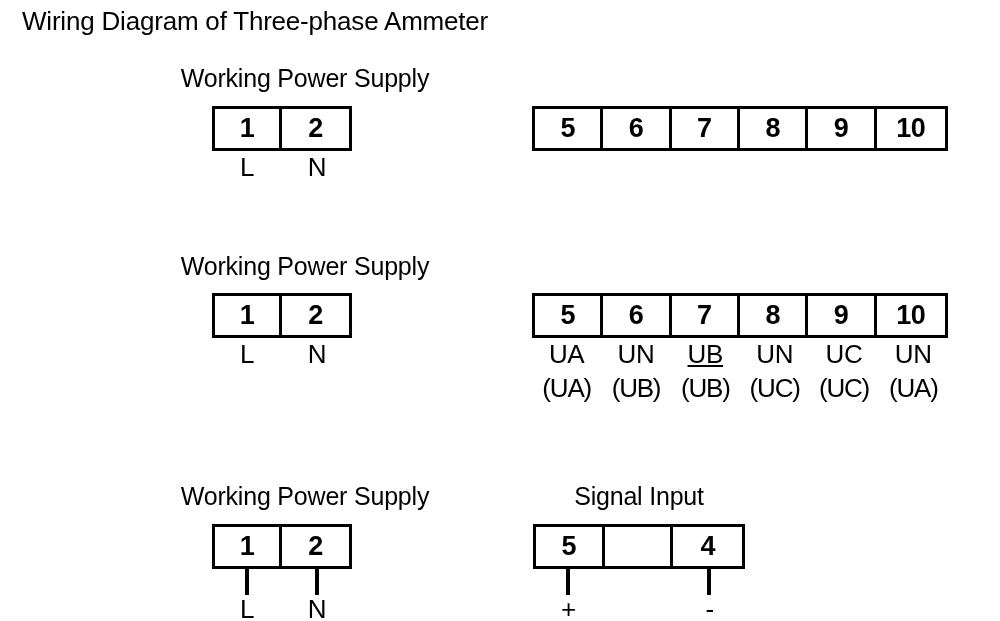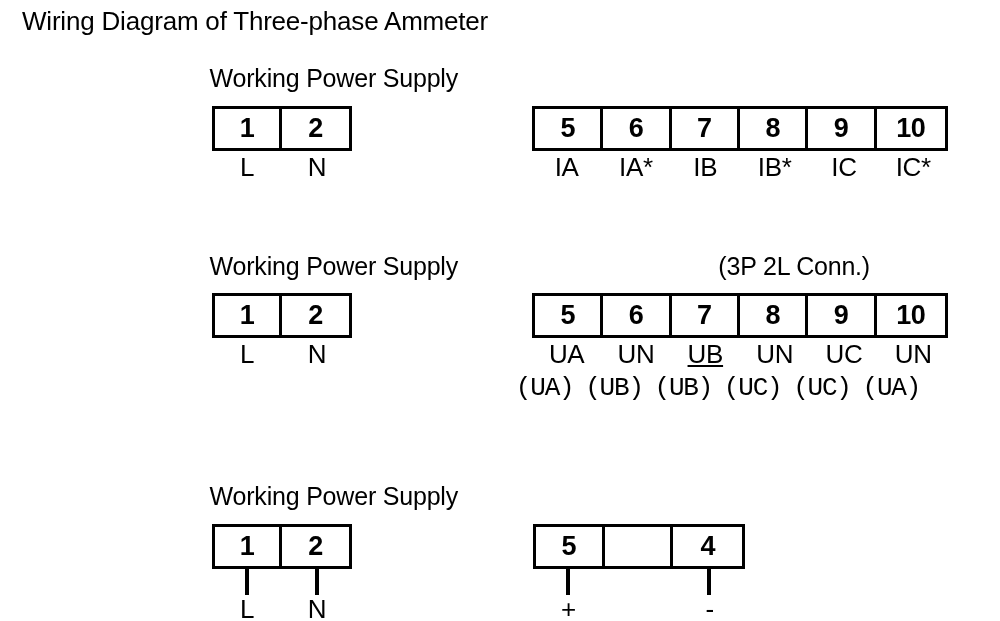--- a/index.html
+++ b/index.html
@@ -34,21 +34,21 @@
     font-weight: 400;
     white-space: nowrap;
     letter-spacing: -0.2px;
   }
   .group-label {
     position: absolute;
     font-size: 25px;
     line-height: 28px;
     font-weight: 400;
     white-space: nowrap;
-    text-align: right;
+    text-align: center;
     letter-spacing: -0.2px;
   }
 
   
   .strip {
     position: absolute;
     display: flex;
     box-sizing: border-box;
     border: 3px solid #000000;
     background: #ffffff;
@@ -116,33 +116,24 @@
 
   <div class="strip" style="left:532px; top:106px; width:416px; height:45px;">
     <div class="cell" style="width:69.33px;">5</div>
     <div class="cell" style="width:69.33px;">6</div>
     <div class="cell" style="width:69.33px;">7</div>
     <div class="cell" style="width:69.33px;">8</div>
     <div class="cell" style="width:69.33px;">9</div>
     <div class="cell" style="width:69.33px;">10</div>
   </div>
 
-  <div class="pinrow" style="left:532px; top:152px; width:416px;">
-    <div class="pinlabel" style="width:69.33px;">IA</div>
-    <div class="pinlabel" style="width:69.33px;">IA*</div>
-    <div class="pinlabel" style="width:69.33px;">IB</div>
-    <div class="pinlabel" style="width:69.33px;">IB*</div>
-    <div class="pinlabel" style="width:69.33px;">IC</div>
-    <div class="pinlabel" style="width:69.33px;">IC*</div>
-  </div>
 
 
   <div class="group-label" style="left:152px; top:252px; width:306px;">Working Power Supply</div>
 
-  <div class="group-label" style="left:610px; top:252px; width:260px;">(3P 2L Conn.)</div>
 
   <div class="strip" style="left:212px; top:293px; width:140px; height:45px;">
     <div class="cell" style="width:70px;">1</div>
     <div class="cell" style="width:70px;">2</div>
   </div>
 
   <div class="pinrow" style="left:212px; top:339px; width:140px;">
     <div class="pinlabel" style="width:70px;">L</div>
     <div class="pinlabel" style="width:70px;">N</div>
   </div>
@@ -158,32 +149,33 @@
 
   <div class="pinrow" style="left:532px; top:339px; width:416px;">
     <div class="pinlabel" style="width:69.33px;">UA</div>
     <div class="pinlabel" style="width:69.33px;">UN</div>
     <div class="pinlabel" style="width:69.33px;text-decoration:underline;">UB</div>
     <div class="pinlabel" style="width:69.33px;">UN</div>
     <div class="pinlabel" style="width:69.33px;">UC</div>
     <div class="pinlabel" style="width:69.33px;">UN</div>
   </div>
 
-  <div class="pinrow tight" style="left:510px; top:373px; width:416px;font-family:Liberation Mono, monospace;">
+  <div class="pinrow tight" style="left:532px; top:373px; width:416px;">
     <div class="pinlabel" style="width:69.33px;">(UA)</div>
     <div class="pinlabel" style="width:69.33px;">(UB)</div>
     <div class="pinlabel" style="width:69.33px;">(UB)</div>
     <div class="pinlabel" style="width:69.33px;">(UC)</div>
     <div class="pinlabel" style="width:69.33px;">(UC)</div>
     <div class="pinlabel" style="width:69.33px;">(UA)</div>
   </div>
 
 
   <div class="group-label" style="left:152px; top:482px; width:306px;">Working Power Supply</div>
 
+  <div class="group-label" style="left:539px; top:482px; width:200px;">Signal Input</div>
 
   <div class="strip" style="left:212px; top:524px; width:140px; height:45px;">
     <div class="cell" style="width:70px;">1</div>
     <div class="cell" style="width:70px;">2</div>
   </div>
 
   <div class="lead" style="left:245px; top:569px; height:26px;"></div>
   <div class="lead" style="left:315px; top:569px; height:26px;"></div>
 
   <div class="pinrow" style="left:212px; top:594px; width:140px;">

